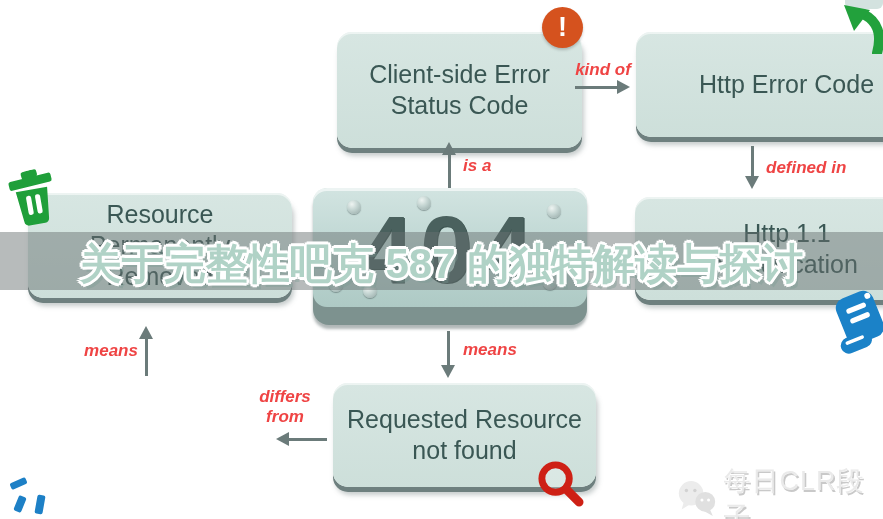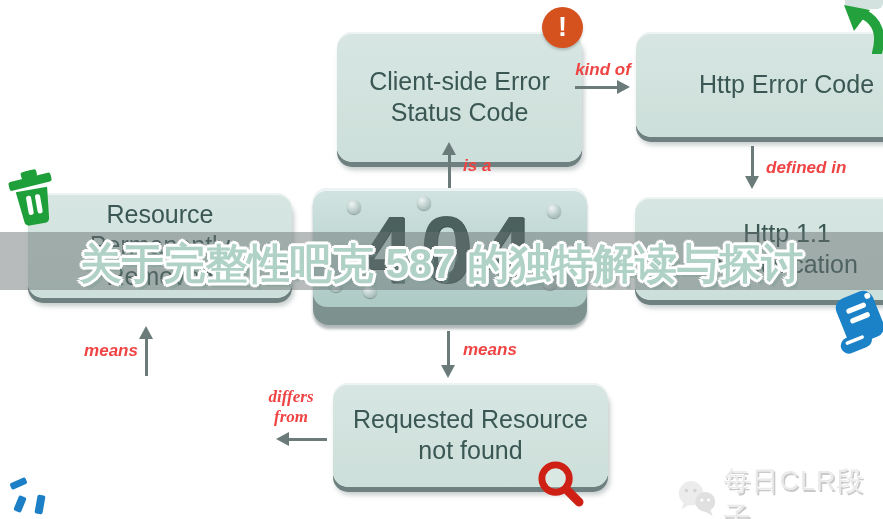--- a/index.html
+++ b/index.html
@@ -5,26 +5,26 @@
   html,body{margin:0;padding:0;background:#fff;}
   #stage{position:relative;width:883px;height:519px;background:#ffffff;overflow:hidden;
          font-family:"Liberation Sans",sans-serif;}
 
   
   .node{position:absolute;background:linear-gradient(180deg,#d7e6e2 0%,#cddfda 100%);
         border-radius:15px;display:flex;align-items:center;justify-content:center;
         text-align:center;color:#3a5754;font-size:25px;line-height:1.24;
         box-shadow:0 5px 0 #6e807f,2px 8px 5px rgba(90,105,105,.35),inset 0 2px 0 rgba(255,255,255,.55);}
   .node span{display:block;}
-  #node-client{left:337px;top:32px;width:233px;height:106px;padding:12px 6px;}
+  #node-client{left:337px;top:32px;width:233px;height:106px;padding:5px 6px;}
   #node-http-status{left:636px;top:32px;width:233px;height:105px;padding:0 34px;}
   #node-resource{left:28px;top:193px;width:236px;height:105px;padding:0 14px;}
   #node-spec{left:635px;top:197px;width:236px;height:103px;padding:0 34px;}
   #node-410{left:30px;top:383px;width:234px;height:104px;}
-  #node-requested{left:333px;top:383px;width:239px;height:104px;padding:0 18px;}
+  #node-requested{left:333px;top:383px;width:239px;height:104px;padding:0 12px;}
 
   
   #plate{position:absolute;left:313px;top:188px;width:274px;height:137px;
          background:#7d928f;border-radius:16px;box-shadow:0 4px 3px rgba(80,95,95,.45);}
   #plate-inner{position:absolute;left:0;top:0;width:274px;height:119px;border-radius:14px;
          background:linear-gradient(180deg,#d2e4e1 0%,#bcd5d1 55%,#aecac5 100%);
          box-shadow:inset 0 3px 0 rgba(255,255,255,.6);
          display:flex;align-items:center;justify-content:center;}
   #plate-404{font-size:95px;font-weight:bold;letter-spacing:7px;color:#4a615e;
          text-shadow:1px 1px 0 #3c5350;transform:translateY(2px);}
@@ -124,21 +124,21 @@
     <div class="head head-up" style="left:139px;top:326px;"></div>
   </div>
 
   <div>
     <div class="edge-label" style="left:463px;top:340px;">means</div>
     <div class="shaft" style="left:447px;top:331px;width:3px;height:36px;"></div>
     <div class="head head-down" style="left:441px;top:365px;"></div>
   </div>
 
   <div>
-    <div class="edge-label" style="left:258px;top:387px;width:66px;line-height:1.2;font-family:Liberation Serif, serif;">differs from</div>
+    <div class="edge-label" style="left:252px;top:387px;width:66px;line-height:1.2;">differs from</div>
     <div class="shaft" style="left:287px;top:438px;width:40px;height:3px;"></div>
     <div class="head head-left" style="left:276px;top:432px;"></div>
   </div>
 
   <div id="exclamation">
     <span>!</span>
   </div>
 
   <svg class="abs" style="left:841px;top:5px;" width="42" height="49" viewBox="0 0 42 49">
     <path d="M36,48 C41,30 37,16 22,9" stroke="#22a13c" stroke-width="10" fill="none" stroke-linecap="round"></path>

